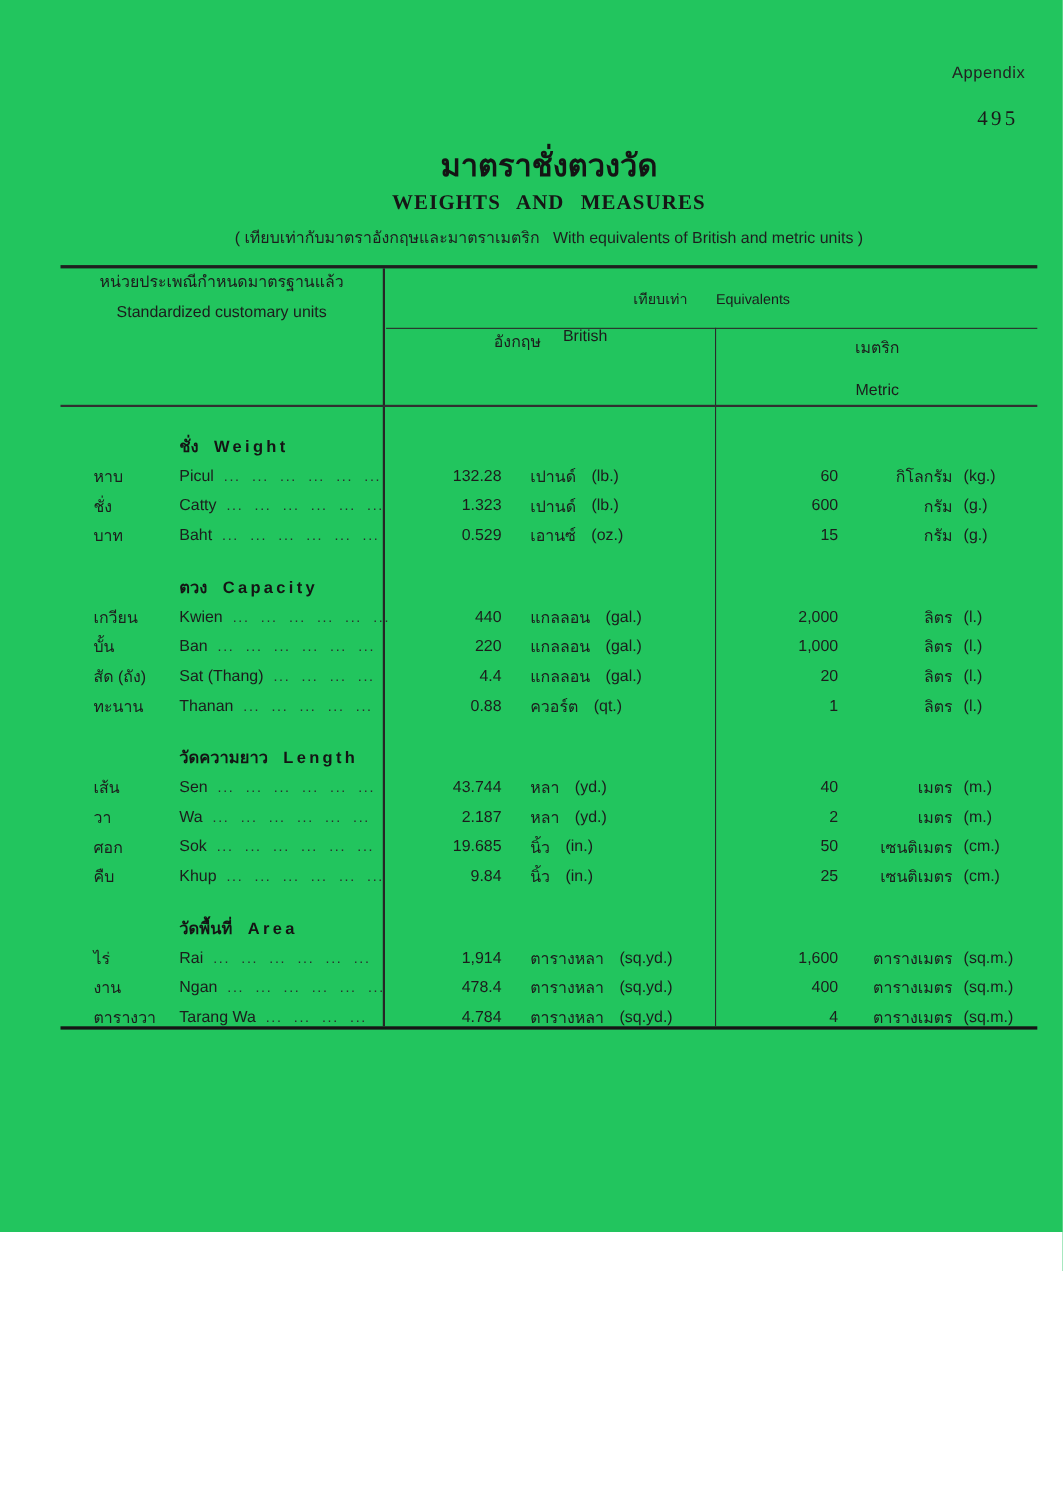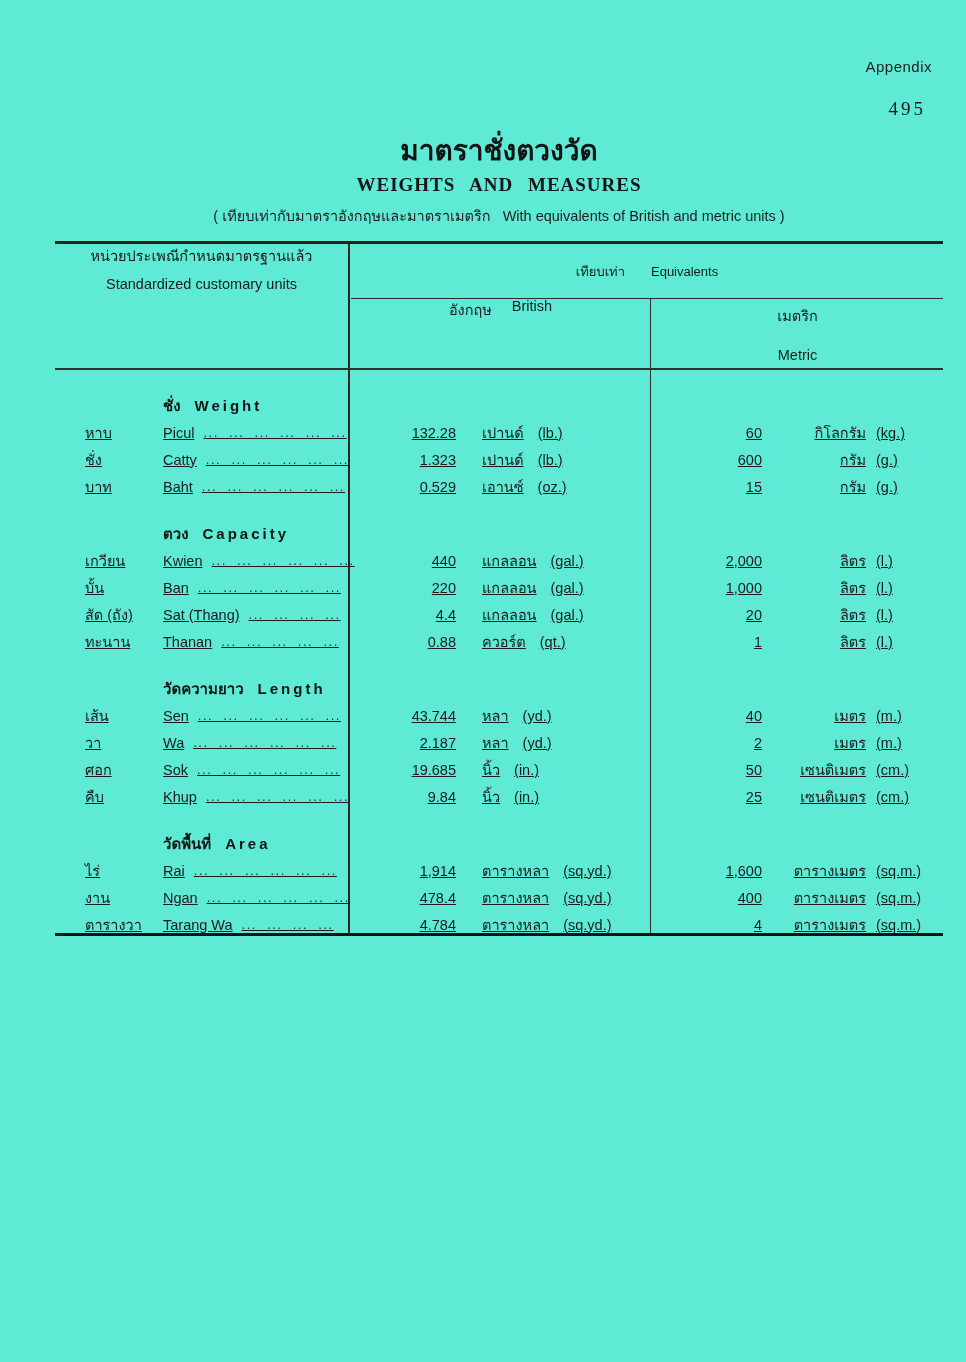--- a/index.html
+++ b/index.html
@@ -1,19 +1,19 @@
 <!DOCTYPE html>
 <html><head>
 <meta charset="utf-8">
 <style>
   html,body{margin:0;padding:0;}
   .page{
     position:relative;
-    width:966px;height:1362px;
-    background:#5eead4;
+    width:966px;height:1120px;
+    background:#22c55e;
     color:#1c1c1c;
     font-family:"Liberation Sans","DejaVu Sans",sans-serif;
     overflow:hidden;
   }
   
   .appendix{
     position:absolute;top:58px;right:34px;
     font-size:15px;letter-spacing:.5px;color:#222;
   }
   .pagenum{
@@ -73,21 +73,21 @@
     position:absolute;left:0;right:0;top:126px;bottom:0;
     padding-top:10px;
   }
   .section{margin-top:20px;}
   .section.first{margin-top:12px;}
   .sec-row{height:27px;display:flex;align-items:center;}
   .sec-head{
     padding-left:108px;font-size:15px;font-weight:bold;color:#141414;
   }
   .sec-head .sec-eng{letter-spacing:3px;margin-left:14px;}
-  .data-row{height:27px;display:flex;align-items:center;font-size:14.5px;text-decoration:underline;}
+  .data-row{height:27px;display:flex;align-items:center;font-size:14.5px;}
   .c1{width:293px;display:flex;align-items:center;flex:none;}
   .c1 .thai-name{margin-left:30px;width:78px;flex:none;}
   .c1 .eng-name{white-space:nowrap;}
   .c1 .dots{white-space:pre;letter-spacing:1.5px;font-size:13px;color:#2c2c2c;margin-left:9px;}
   .c2{width:302px;display:flex;align-items:center;flex:none;}
   .c2 .num{width:108px;text-align:right;flex:none;}
   .c2 .unit{margin-left:26px;white-space:nowrap;}
   .c2 .abbr{margin-left:14px;white-space:nowrap;}
   .c3{flex:1;display:flex;align-items:center;}
   .c3 .num{width:112px;text-align:right;flex:none;}

